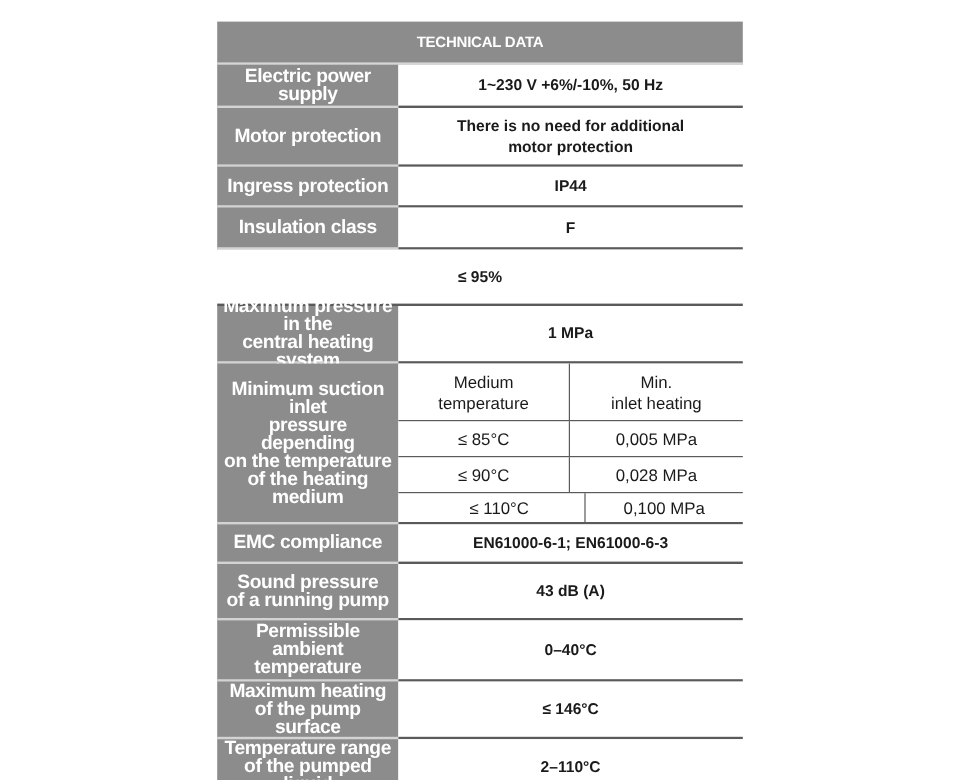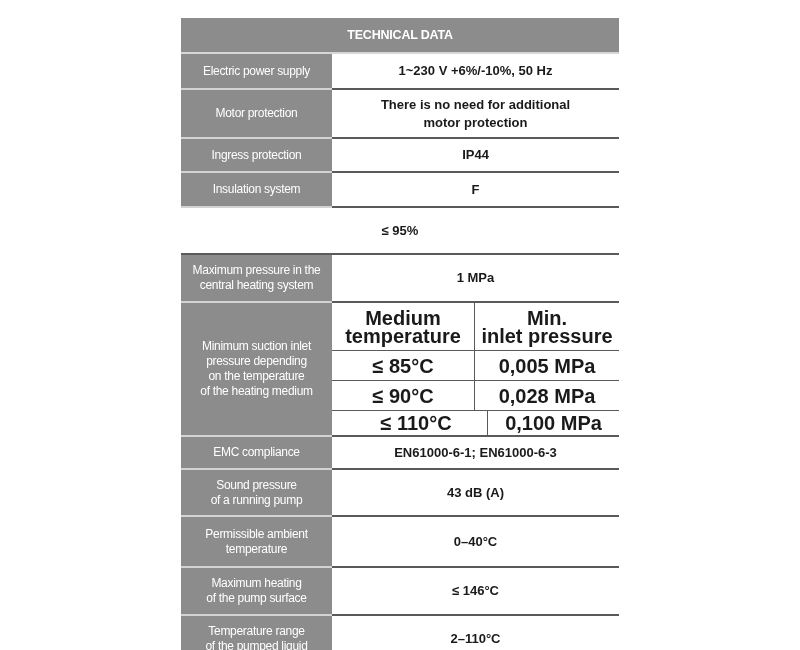--- a/index.html
+++ b/index.html
@@ -34,22 +34,22 @@
       box-sizing: content-box;
     }
     .row {
       display: flex;
       position: relative;
     }
     .label {
       width: 151px;
       background: #8c8c8c;
       color: #ffffff;
-      font-size: 12px;
-      font-weight: normal;
+      font-size: 16px;
+      font-weight: bold;
       line-height: 15px;
       display: flex;
       align-items: center;
       justify-content: center;
       text-align: center;
       padding: 0 3px;
       box-sizing: border-box;
       letter-spacing: -0.3px;
       border-bottom: 2px solid #d3d3d3;
       white-space: pre-line;
@@ -81,22 +81,22 @@
       border-bottom: 1px solid #5a5a5a;
     }
     .subrow:last-child {
       border-bottom: none;
     }
     .subcell {
       display: flex;
       align-items: center;
       justify-content: center;
       text-align: center;
-      font-size: 20px;
-      font-weight: bold;
+      font-size: 14px;
+      font-weight: normal;
       line-height: 18px;
       color: #1a1a1a;
       white-space: pre-line;
     }
     .subcell.c1 {
       width: 143px;
       border-right: 1px solid #5a5a5a;
       box-sizing: border-box;
     }
     .subcell.c2 {
@@ -119,21 +119,21 @@
     <div class="value">There is no need for additional
 motor protection</div>
   </div>
 
   <div class="row" style="height:34px;">
     <div class="label">Ingress protection</div>
     <div class="value">IP44</div>
   </div>
 
   <div class="row" style="height:35px;">
-    <div class="label">Insulation system</div>
+    <div class="label">Insulation class</div>
     <div class="value">F</div>
   </div>
 
   <div class="row" style="height:47px;">
     <div class="value">≤ 95%</div>
   </div>
 
   <div class="row" style="height:48px;">
     <div class="label">Maximum pressure in the
 central heating system</div>
@@ -143,21 +143,21 @@
   <div class="row" style="height:134px;">
     <div class="label">Minimum suction inlet
 pressure depending
 on the temperature
 of the heating medium</div>
     <div class="subgrid">
       <div class="subrow" style="height:47px;">
         <div class="subcell c1">Medium
 temperature</div>
         <div class="subcell c2">Min.
-inlet pressure</div>
+inlet heating</div>
       </div>
       <div class="subrow" style="height:29px;">
         <div class="subcell c1">≤ 85°C</div>
         <div class="subcell c2">0,005 MPa</div>
       </div>
       <div class="subrow" style="height:29px;justify-content:center;">
         <div class="subcell c1">≤ 90°C</div>
         <div class="subcell c2">0,028 MPa</div>
       </div>
       <div class="subrow" style="flex:1;padding-left:13px;">

